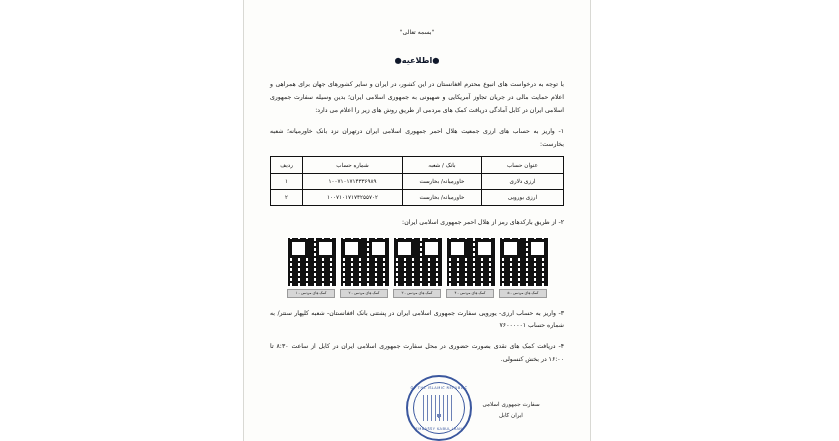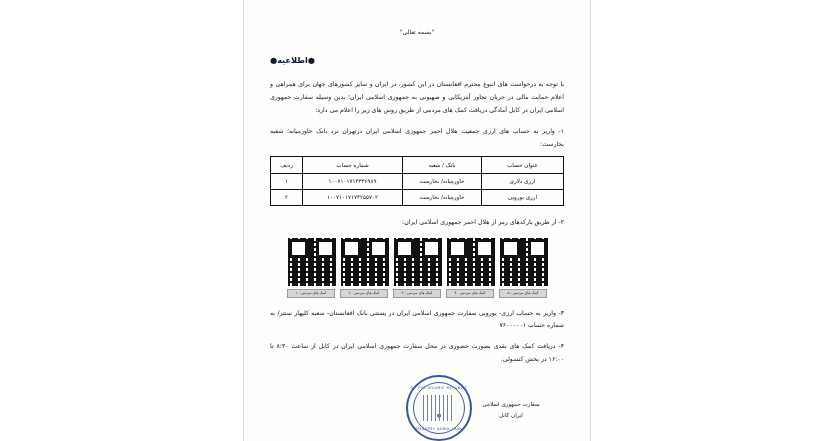--- a/index.html
+++ b/index.html
@@ -37,21 +37,21 @@
   }
   .basmala {
     text-align: center;
     font-size: 6px;
     color: #1b1b1b;
     margin-top: 18px;
     margin-bottom: 16px;
     letter-spacing: 0.2px;
   }
   .title {
-    text-align: left;
+    text-align: center;
     font-size: 8.2px;
     font-weight: bold;
     color: #0f172a;
     margin: 6px 0 10px 0;
   }
   .para {
     text-align: justify;
     text-justify: inter-word;
     font-size: 6.2px;
     line-height: 2.05;

